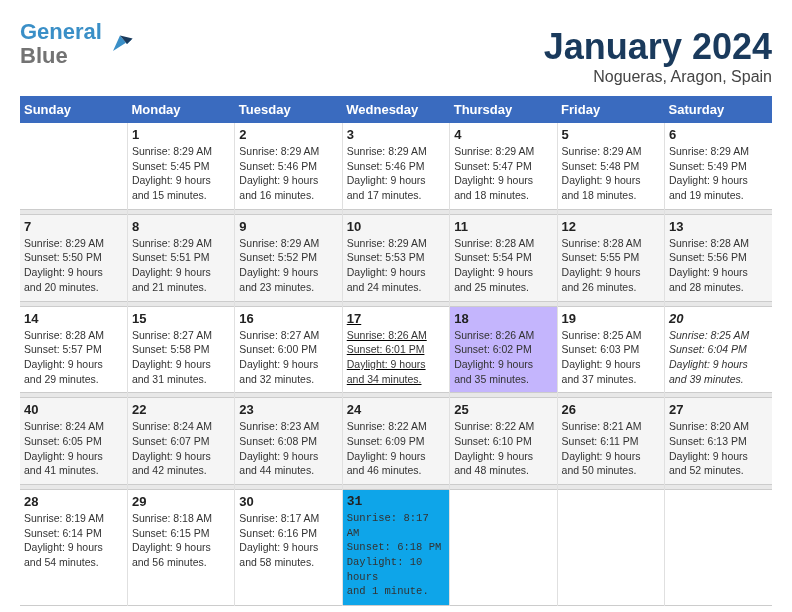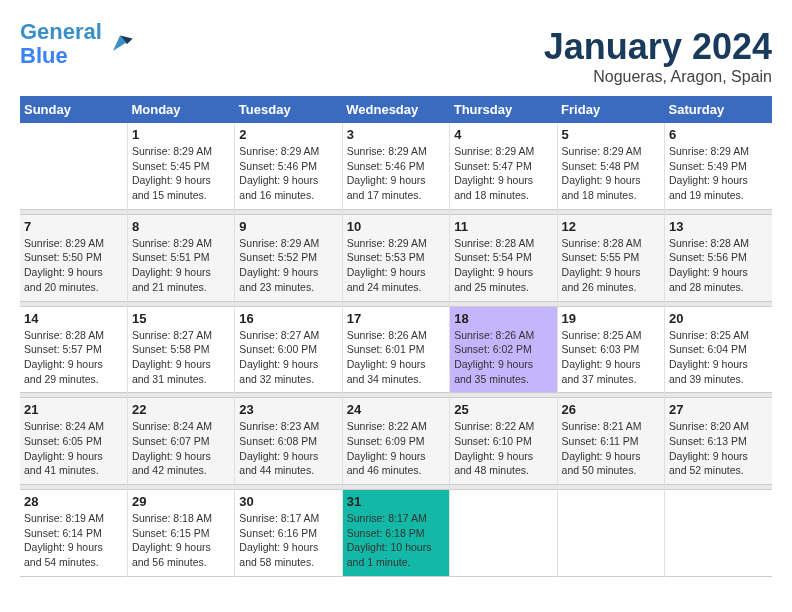--- a/index.html
+++ b/index.html
@@ -91,21 +91,21 @@
   </style>
 </head>
 <body>
 
 <div class="header">
   <div class="logo">
     <div>
       <div style="display:flex;align-items:center;">
         <div class="logo-text">
           <span>General</span><br>
-          <span style="color:#3b82f6;text-align:right;">Blue</span>
+          <span style="color:#737373;text-align:right;">Blue</span>
         </div>
         <svg class="logo-icon" viewBox="0 0 40 40" xmlns="http://www.w3.org/2000/svg">
           <polygon points="10,30 20,8 30,20 38,12" fill="#3a8fc7"></polygon>
           <polygon points="20,8 30,20 38,12" fill="#1a3a5c"></polygon>
         </svg>
       </div>
     </div>
   </div>
   <div class="title-block">
     <div class="month-title">January 2024</div>
@@ -207,49 +207,49 @@
           <div class="day-info">Sunrise: 8:28 AM<br>Sunset: 5:57 PM<br>Daylight: 9 hours<br>and 29 minutes.</div>
         </td>
         <td style="background-color: rgb(255, 255, 255); min-height: 85px;">
           <span class="day-num">15</span>
           <div class="day-info">Sunrise: 8:27 AM<br>Sunset: 5:58 PM<br>Daylight: 9 hours<br>and 31 minutes.</div>
         </td>
         <td style="background-color: rgb(255, 255, 255); min-height: 85px;">
           <span class="day-num">16</span>
           <div class="day-info">Sunrise: 8:27 AM<br>Sunset: 6:00 PM<br>Daylight: 9 hours<br>and 32 minutes.</div>
         </td>
-        <td style="background-color: rgb(255, 255, 255); min-height: 85px;">
+        <td style="background-color: rgb(255, 255, 255); min-height: 85px; text-decoration: underline;">
           <span class="day-num">17</span>
           <div class="day-info">Sunrise: 8:26 AM<br>Sunset: 6:01 PM<br>Daylight: 9 hours<br>and 34 minutes.</div>
         </td>
         <td style="background-color: #c4b5fd; min-height: 85px;">
           <span class="day-num">18</span>
           <div class="day-info">Sunrise: 8:26 AM<br>Sunset: 6:02 PM<br>Daylight: 9 hours<br>and 35 minutes.</div>
         </td>
         <td style="background-color: rgb(255, 255, 255); min-height: 85px;">
           <span class="day-num">19</span>
           <div class="day-info">Sunrise: 8:25 AM<br>Sunset: 6:03 PM<br>Daylight: 9 hours<br>and 37 minutes.</div>
         </td>
-        <td style="background-color: rgb(255, 255, 255); min-height: 85px;">
+        <td style="background-color: rgb(255, 255, 255); min-height: 85px; font-style: italic;">
           <span class="day-num">20</span>
           <div class="day-info">Sunrise: 8:25 AM<br>Sunset: 6:04 PM<br>Daylight: 9 hours<br>and 39 minutes.</div>
         </td>
       </tr>
       <tr>
         <td style="background-color: rgb(232, 232, 232); padding: 2px; height: 4px;"></td>
         <td style="background-color: rgb(232, 232, 232); padding: 2px; height: 4px;"></td>
         <td style="background-color: rgb(232, 232, 232); padding: 2px; height: 4px;"></td>
         <td style="background-color: rgb(232, 232, 232); padding: 2px; height: 4px;"></td>
         <td style="background-color: rgb(232, 232, 232); padding: 2px; height: 4px;"></td>
         <td style="background-color: rgb(232, 232, 232); padding: 2px; height: 4px;"></td>
         <td style="background-color: rgb(232, 232, 232); padding: 2px; height: 4px;"></td>
       </tr>
       <tr style="background-color: rgb(245, 245, 245);">
         <td style="background-color: rgb(245, 245, 245); min-height: 85px;">
-          <span class="day-num">21</span>
+          <span class="day-num">40</span>
           <div class="day-info">Sunrise: 8:24 AM<br>Sunset: 6:05 PM<br>Daylight: 9 hours<br>and 41 minutes.</div>
         </td>
         <td style="background-color: rgb(245, 245, 245); min-height: 85px;">
           <span class="day-num">22</span>
           <div class="day-info">Sunrise: 8:24 AM<br>Sunset: 6:07 PM<br>Daylight: 9 hours<br>and 42 minutes.</div>
         </td>
         <td style="background-color: rgb(245, 245, 245); min-height: 85px;">
           <span class="day-num">23</span>
           <div class="day-info">Sunrise: 8:23 AM<br>Sunset: 6:08 PM<br>Daylight: 9 hours<br>and 44 minutes.</div>
         </td>
@@ -285,21 +285,21 @@
           <div class="day-info">Sunrise: 8:19 AM<br>Sunset: 6:14 PM<br>Daylight: 9 hours<br>and 54 minutes.</div>
         </td>
         <td style="background-color: rgb(255, 255, 255); min-height: 85px;">
           <span class="day-num">29</span>
           <div class="day-info">Sunrise: 8:18 AM<br>Sunset: 6:15 PM<br>Daylight: 9 hours<br>and 56 minutes.</div>
         </td>
         <td style="background-color: rgb(255, 255, 255); min-height: 85px;">
           <span class="day-num">30</span>
           <div class="day-info">Sunrise: 8:17 AM<br>Sunset: 6:16 PM<br>Daylight: 9 hours<br>and 58 minutes.</div>
         </td>
-        <td style="background-color: #14b8a6; min-height: 85px;">
+        <td style="background-color: #0ea5e9; min-height: 85px; font-family: Liberation Mono, monospace;">
           <span class="day-num">31</span>
           <div class="day-info">Sunrise: 8:17 AM<br>Sunset: 6:18 PM<br>Daylight: 10 hours<br>and 1 minute.</div>
         </td>
         <td style="background-color: rgb(255, 255, 255); min-height: 85px;"></td>
         <td style="background-color: rgb(255, 255, 255); min-height: 85px;"></td>
         <td style="background-color: rgb(255, 255, 255); min-height: 85px;"></td>
       </tr>
     </tbody>
 </table>
 

